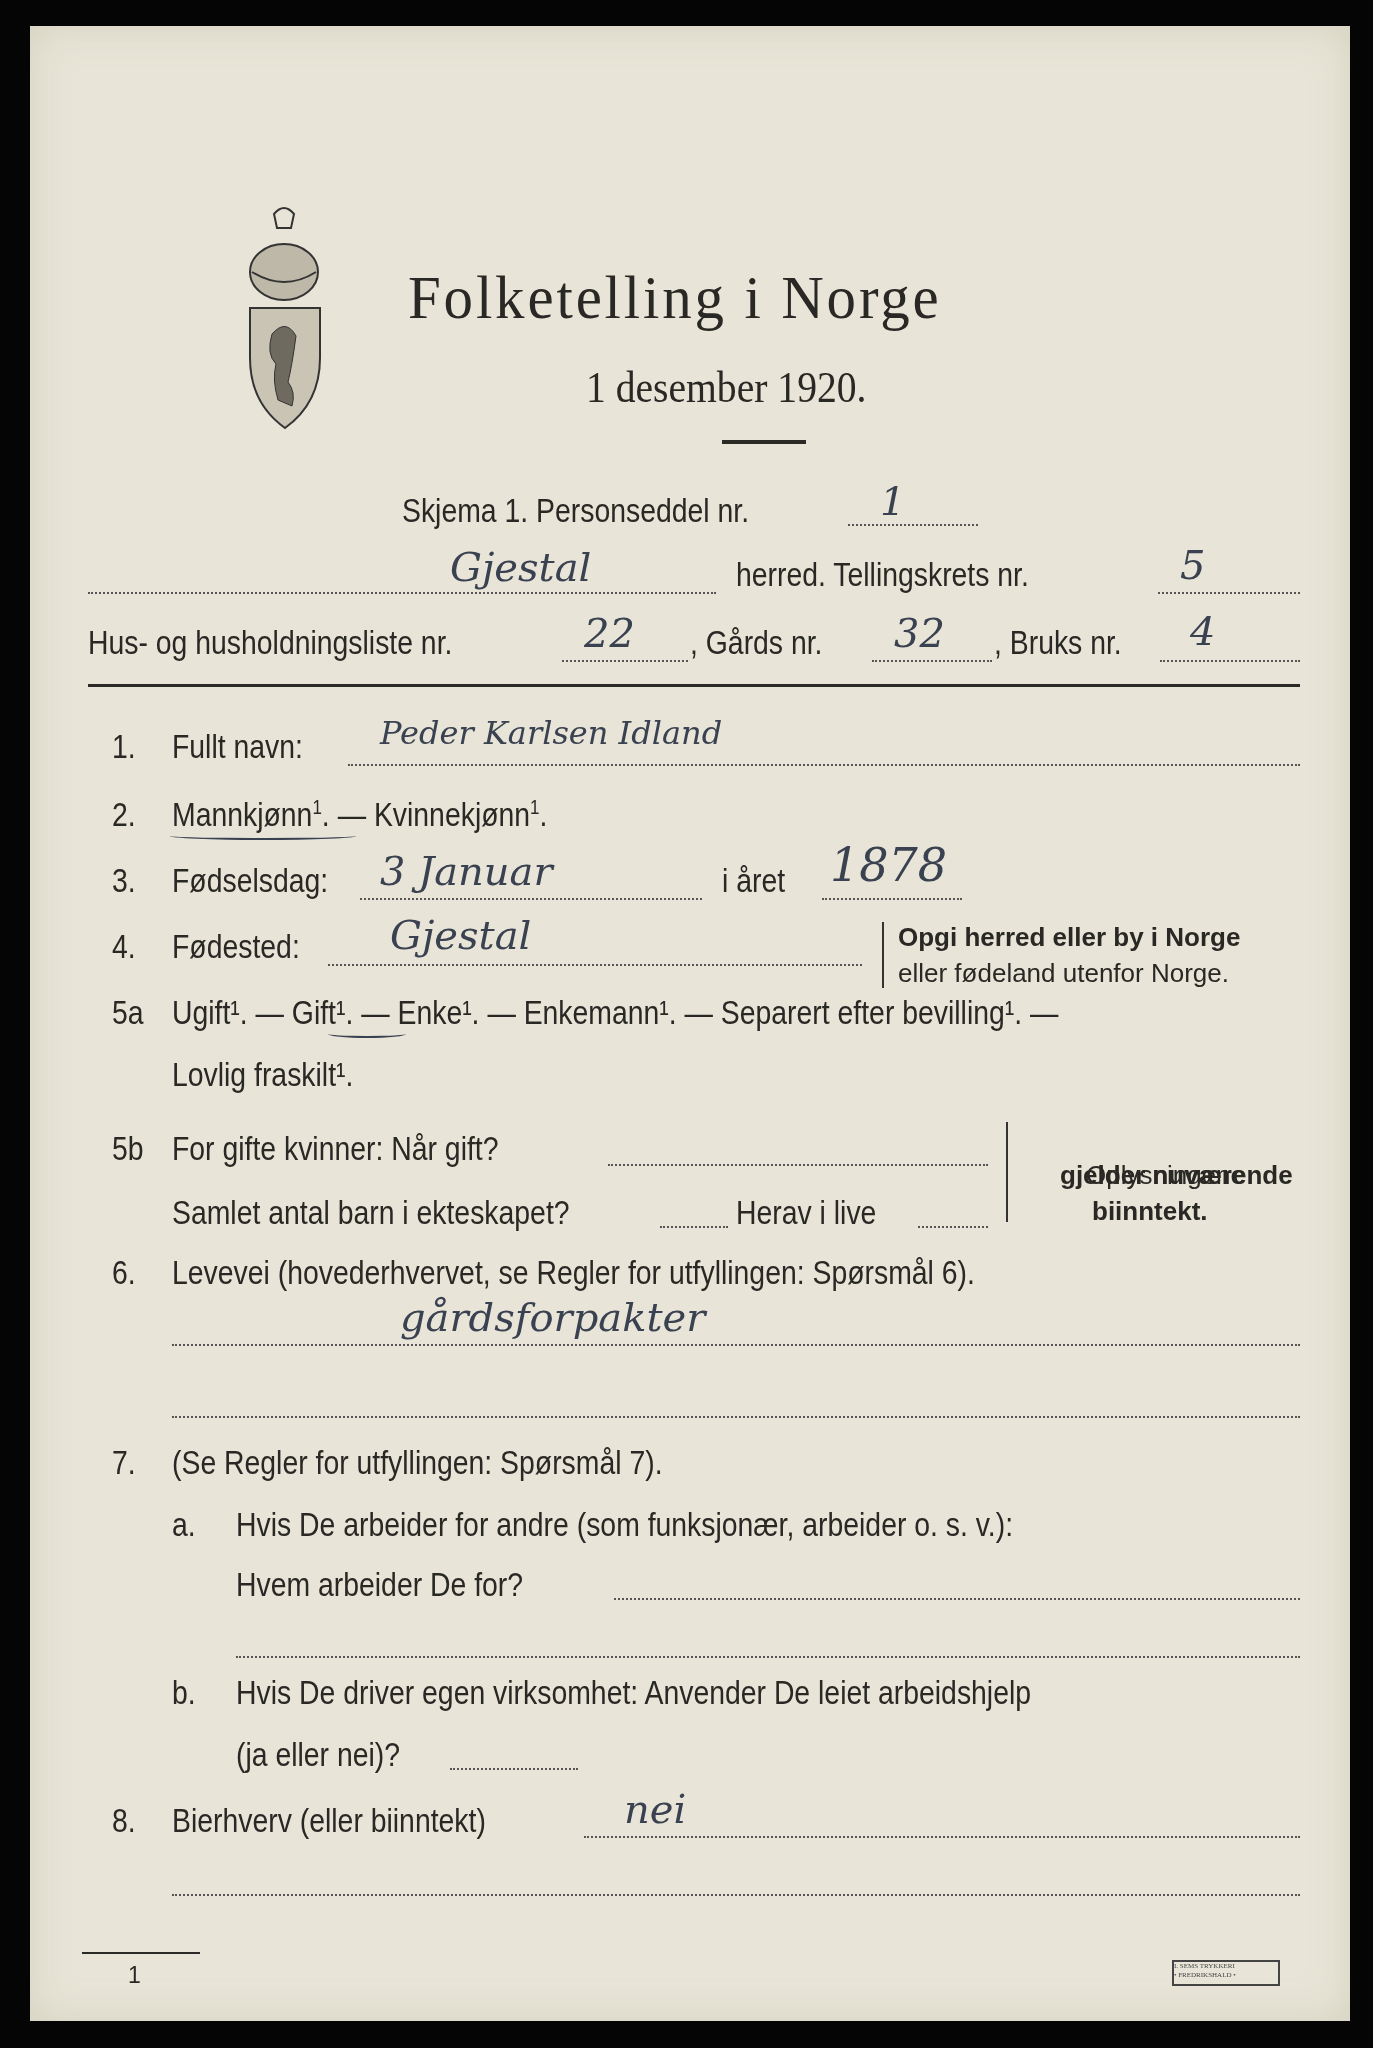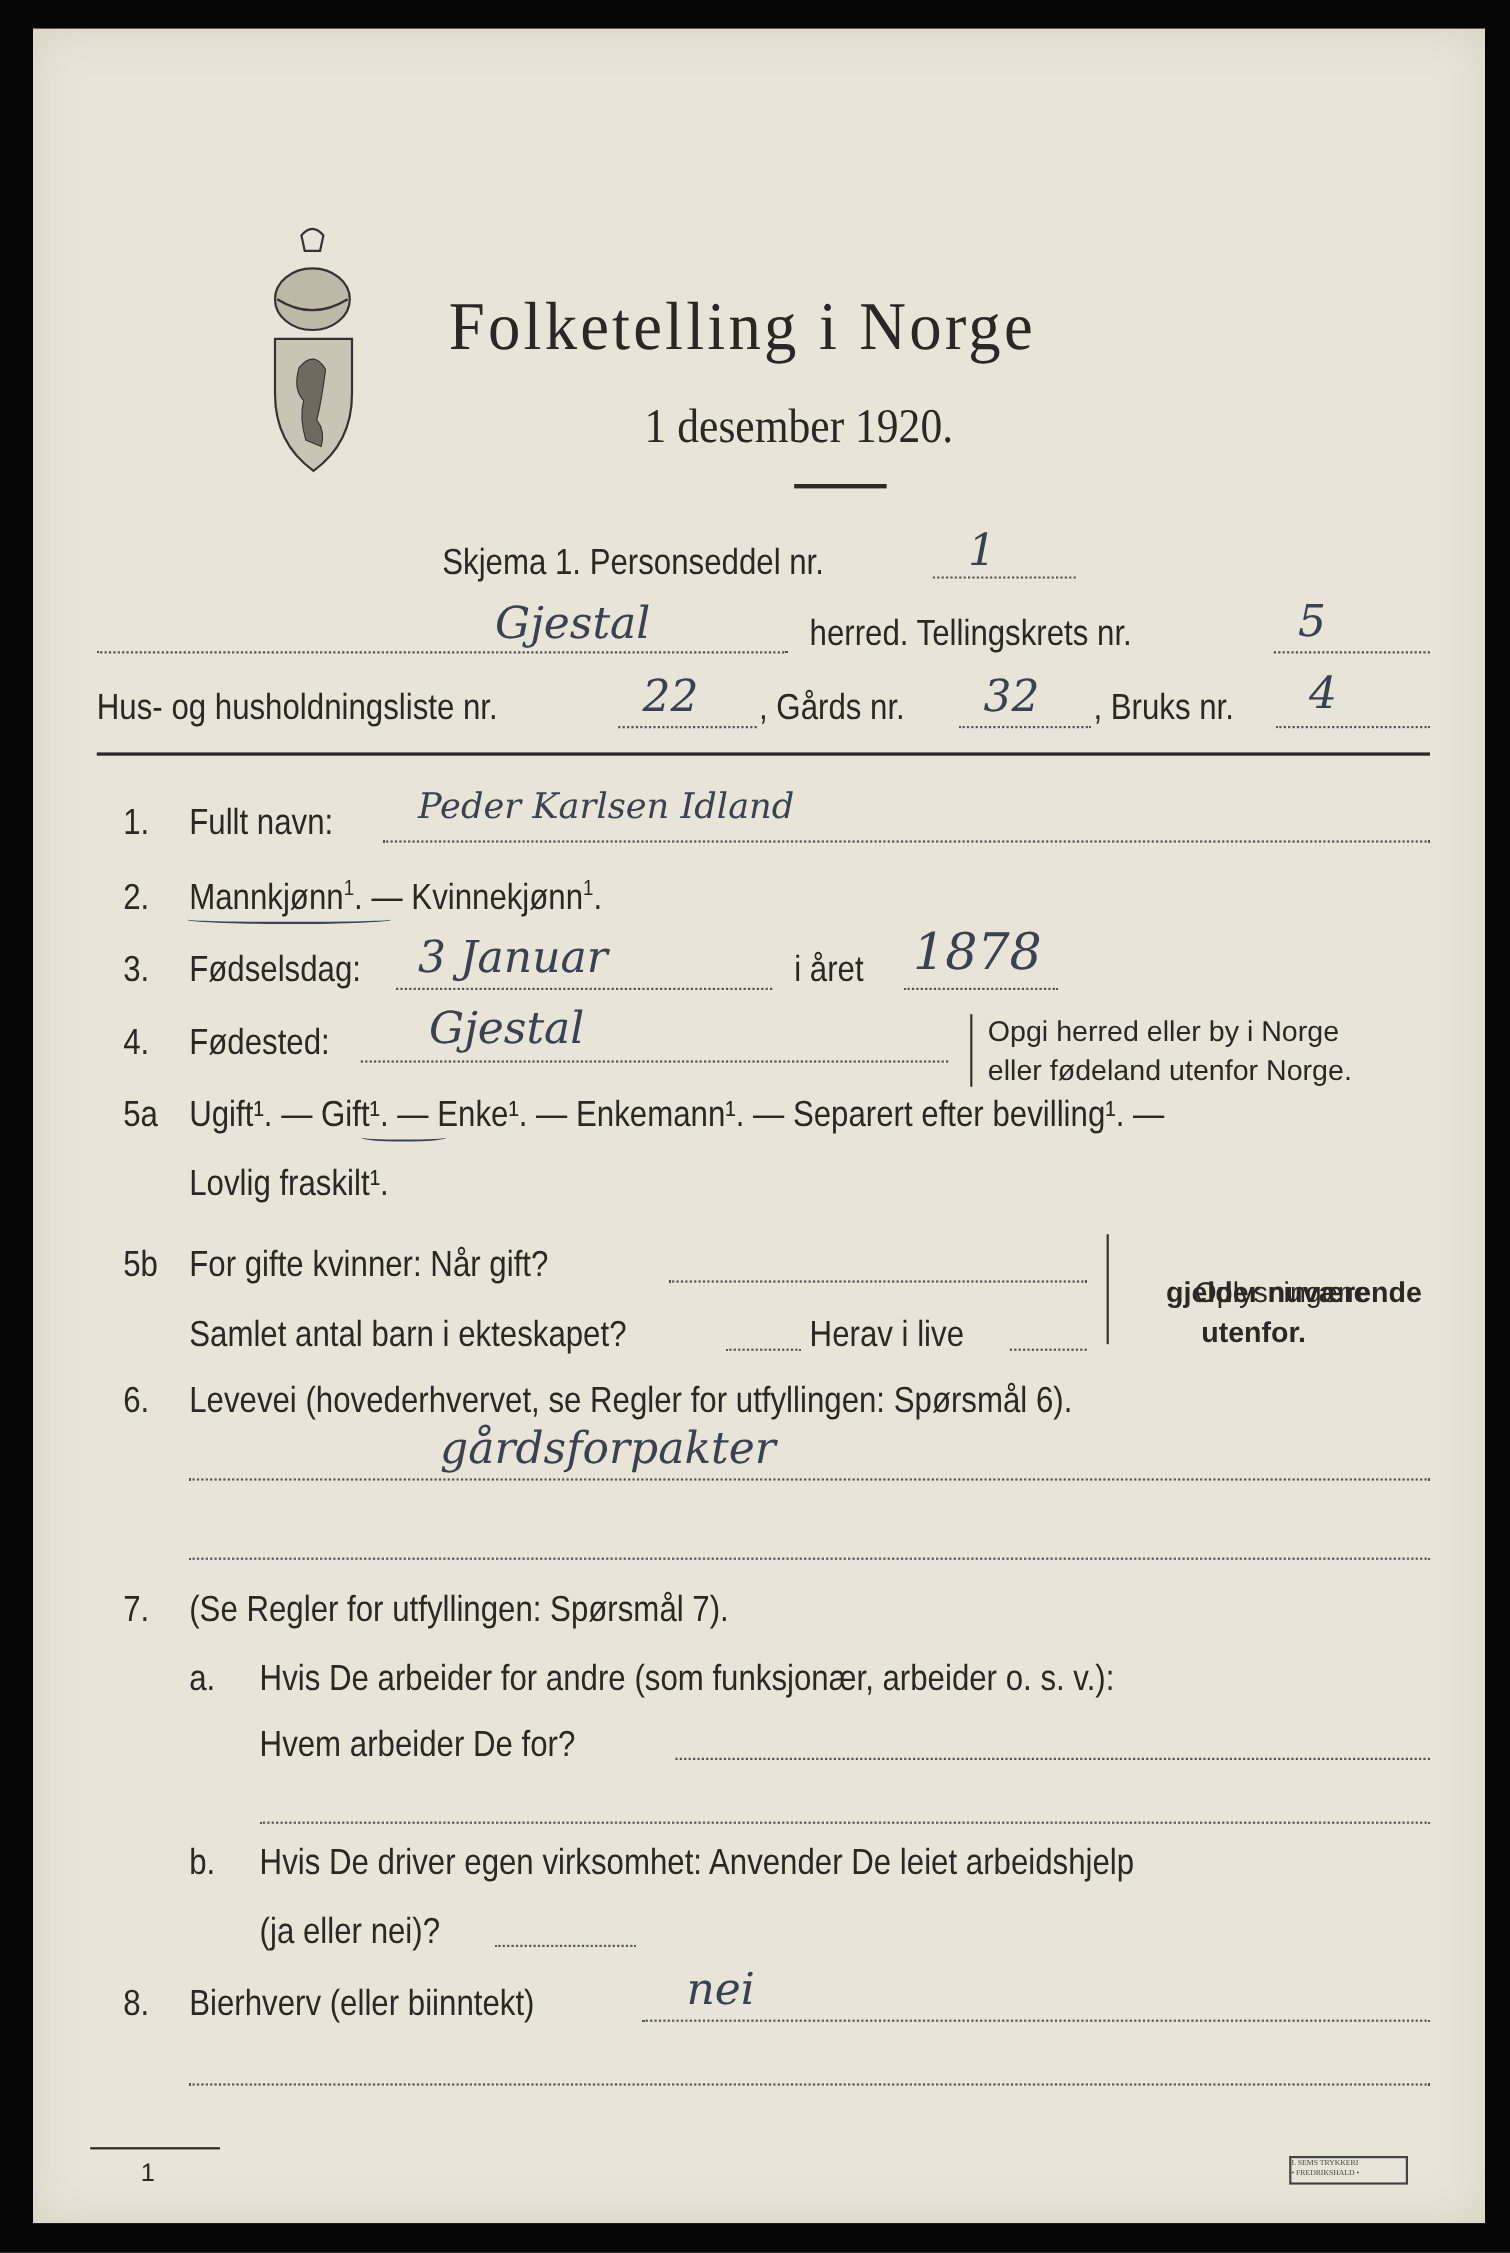--- a/index.html
+++ b/index.html
@@ -77,39 +77,39 @@
   <div class="abs hand" style="left:350px;top:822px;">3 Januar</div>
   <div class="abs t print" style="left:692px;top:836px;">i året</div>
   <div class="dots" style="left:792px;top:872px;width:140px;"></div>
   <div class="abs hand" style="left:800px;top:812px;font-size:46px;">1878</div>
 
   <div class="abs t print" style="left:82px;top:902px;">4.</div>
   <div class="abs t print" style="left:142px;top:902px;">Fødested:</div>
   <div class="dots" style="left:298px;top:938px;width:534px;"></div>
   <div class="abs hand" style="left:360px;top:886px;">Gjestal</div>
   <div class="brace" style="left:852px;top:896px;height:66px;"></div>
-  <div class="abs small print" style="left:868px;top:896px;">Opgi herred eller by i Norge</div>
+  <div class="abs small print" style="left:868px;top:896px;font-weight:bold;">Opgi herred eller by i Norge</div>
   <div class="abs small print" style="left:868px;top:932px;">eller fødeland utenfor Norge.</div>
 
   <div class="abs t print" style="left:82px;top:968px;">5a</div>
   <div class="abs t print" style="left:142px;top:968px;">Ugift¹. — Gift¹. — Enke¹. — Enkemann¹. — Separert efter bevilling¹. —</div>
   <div class="under" style="left:298px;top:1004px;width:78px;"></div>
   <div class="abs t print" style="left:142px;top:1030px;">Lovlig fraskilt¹.</div>
 
   <div class="abs t print" style="left:82px;top:1104px;">5b</div>
   <div class="abs t print" style="left:142px;top:1104px;">For gifte kvinner:  Når gift?</div>
   <div class="dots" style="left:578px;top:1138px;width:380px;"></div>
   <div class="abs t print" style="left:142px;top:1168px;">Samlet antal barn i ekteskapet?</div>
   <div class="dots" style="left:630px;top:1200px;width:68px;"></div>
   <div class="abs t print" style="left:706px;top:1168px;">Herav i live</div>
   <div class="dots" style="left:888px;top:1200px;width:70px;"></div>
   <div class="brace" style="left:976px;top:1096px;height:100px;"></div>
   <div class="abs small print" style="left:1056px;top:1098px;margin-top:36px;">Oplysningene</div>
   <div class="abs small print" style="left:1010px;top:1134px;font-weight:bold;margin-left:20px;">gjelder nuværende</div>
-  <div class="abs small print" style="left:1062px;top:1170px;font-weight:bold;">utenfor.</div>
+  <div class="abs small print" style="left:1062px;top:1170px;font-weight:bold;">biinntekt.</div>
 
   <div class="abs t print" style="left:82px;top:1228px;">6.</div>
   <div class="abs t print" style="left:142px;top:1228px;">Levevei (hovederhvervet, se Regler for utfyllingen:  Spørsmål 6).</div>
   <div class="dots" style="left:142px;top:1318px;width:1128px;"></div>
   <div class="abs hand" style="left:370px;top:1268px;">gårdsforpakter</div>
   <div class="dots" style="left:142px;top:1390px;width:1128px;"></div>
 
   <div class="abs t print" style="left:82px;top:1418px;">7.</div>
   <div class="abs t print" style="left:142px;top:1418px;">(Se Regler for utfyllingen:  Spørsmål 7).</div>
   <div class="abs t print" style="left:142px;top:1480px;">a.</div>

